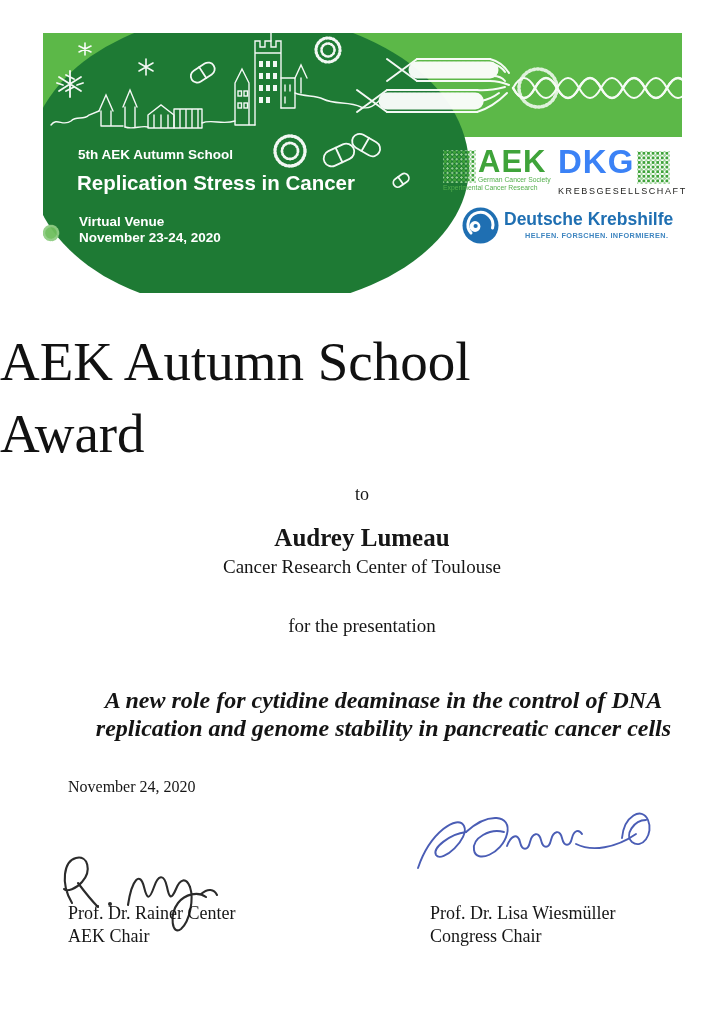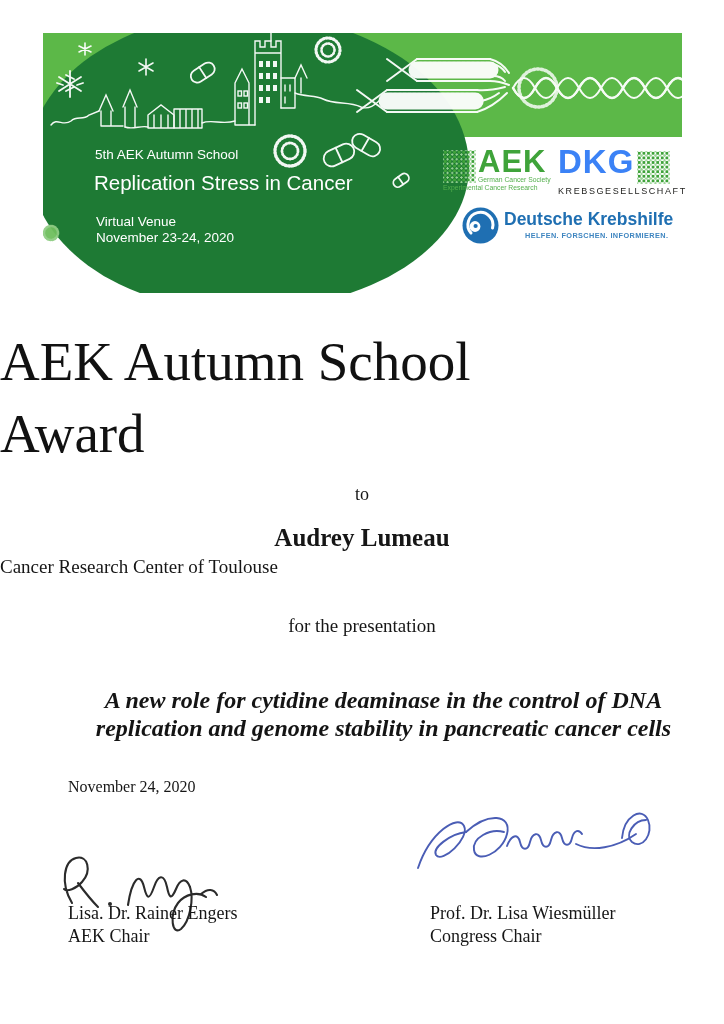--- a/index.html
+++ b/index.html
@@ -4,21 +4,21 @@
 <style>
   html,body{margin:0;padding:0;background:#e9e9e9;}
   .page{position:relative;width:724px;height:1024px;background:#ffffff;overflow:hidden;
         font-family:"Liberation Serif", serif;color:#161616;}
   
   .banner{position:absolute;left:43px;top:33px;width:639px;height:260px;overflow:hidden;}
   .banner-light{position:absolute;left:0;top:0;width:639px;height:104px;background:#5CB848;}
   .banner-blob{position:absolute;left:-14px;top:-20px;width:440px;height:296px;
                background:#1E7A34;border-radius:48% 52% 50% 46% / 50% 52% 48% 50%;}
   .banner-art{position:absolute;left:0;top:0;}
-  .banner-text{position:absolute;color:#ffffff;font-family:"Liberation Sans", sans-serif;font-weight:normal;margin-left:17px;}
+  .banner-text{position:absolute;color:#ffffff;font-family:"Liberation Sans", sans-serif;font-weight:bold;}
   .b-series{left:35px;top:114px;font-size:13.5px;}
   .b-title{left:34px;top:138px;font-size:20.5px;}
   .b-venue{left:36px;top:181px;font-size:13.5px;line-height:15.5px;}
   
   .logo-aek{position:absolute;left:443px;top:150px;width:120px;height:48px;}
   .aek-dots,.dkg-dots{width:33px;height:33px;
       background-image:radial-gradient(circle,#3FA33A 1.35px,transparent 1.55px),
                        radial-gradient(circle,#9AD395 1.1px,transparent 1.3px);
       background-size:4.6px 4.6px,4.6px 4.6px;background-position:0 0,2.3px 2.3px;}
   .aek-acronym{position:absolute;left:35px;top:-6px;font-family:"Liberation Sans", sans-serif;
@@ -37,21 +37,21 @@
   .dkh-mark{position:absolute;left:0;top:1px;}
   .dkh-name{position:absolute;left:42px;top:3px;font-family:"Liberation Sans", sans-serif;
       font-weight:bold;font-size:17.5px;color:#1F6FB2;white-space:nowrap;}
   .dkh-tagline{position:absolute;left:43px;top:25px;font-family:"Liberation Sans", sans-serif;
       font-weight:bold;font-size:7.3px;color:#3E85C0;letter-spacing:0.4px;white-space:nowrap;margin-left:20px;}
   
   .award-title{position:absolute;left:0;right:0;top:326px;text-align:left;
       font-size:55px;line-height:1.3;color:#111;}
   .to-label{position:absolute;left:0;right:0;top:484px;text-align:center;font-size:18px;}
   .recipient{position:absolute;left:0;right:0;top:524px;text-align:center;font-size:25px;font-weight:bold;}
-  .affiliation{position:absolute;left:0;right:0;top:556px;text-align:left;font-size:19px;}
+  .affiliation{position:absolute;left:0;right:0;top:556px;text-align:center;font-size:19px;}
   .for-label{position:absolute;left:0;right:0;top:615px;text-align:center;font-size:19px;}
   .pres-title{position:absolute;left:0;right:0;top:686px;text-align:center;
       font-size:24px;line-height:28px;font-weight:bold;font-style:italic;color:#141414;margin-left:43px;}
   .date{position:absolute;left:68px;top:778px;font-size:16px;}
   .sig-left{position:absolute;left:52px;top:843px;}
   .sig-right{position:absolute;left:412px;top:804px;}
   .signer{position:absolute;font-size:18px;line-height:23px;}
   .signer-left{left:68px;top:902px;}
   .signer-right{left:430px;top:902px;}
 </style>
@@ -213,21 +213,21 @@
   </svg>
   <svg class="sig-right" width="252" height="88" viewBox="0 0 252 88" fill="none" stroke="#4A5DB5" stroke-width="1.9" stroke-linecap="round">
     <path d="M6,64 C18,28 46,10 52,22 C58,34 30,60 24,51 C20,44 38,30 54,28"></path>
     <path d="M54,28 C76,8 100,10 95,30 C90,50 64,60 62,46 C60,34 78,24 92,28"></path>
     <path d="M95,42 c4,-11 11,-13 13,-4 c2,9 8,9 10,0 c2,-9 9,-11 11,-2 c2,9 8,9 10,0 c2,-9 9,-11 11,-2 c2,9 8,9 10,0 c2,-8 7,-9 10,-4"></path>
     <path d="M164,40 C180,48 204,44 224,30"></path>
     <path d="M210,34 C212,12 230,2 236,16 C242,30 230,46 220,38 C212,31 222,16 234,16"></path>
   </svg>
 
   <div class="signer signer-left">
-    <div>Lisa. Dr. Rainer Engers</div>
+    <div>Prof. Dr. Rainer Center</div>
     <div>AEK Chair</div>
   </div>
   <div class="signer signer-right">
     <div>Prof. Dr. Lisa Wiesmüller</div>
     <div>Congress Chair</div>
   </div>
 
 </div>
 
 </body></html>

